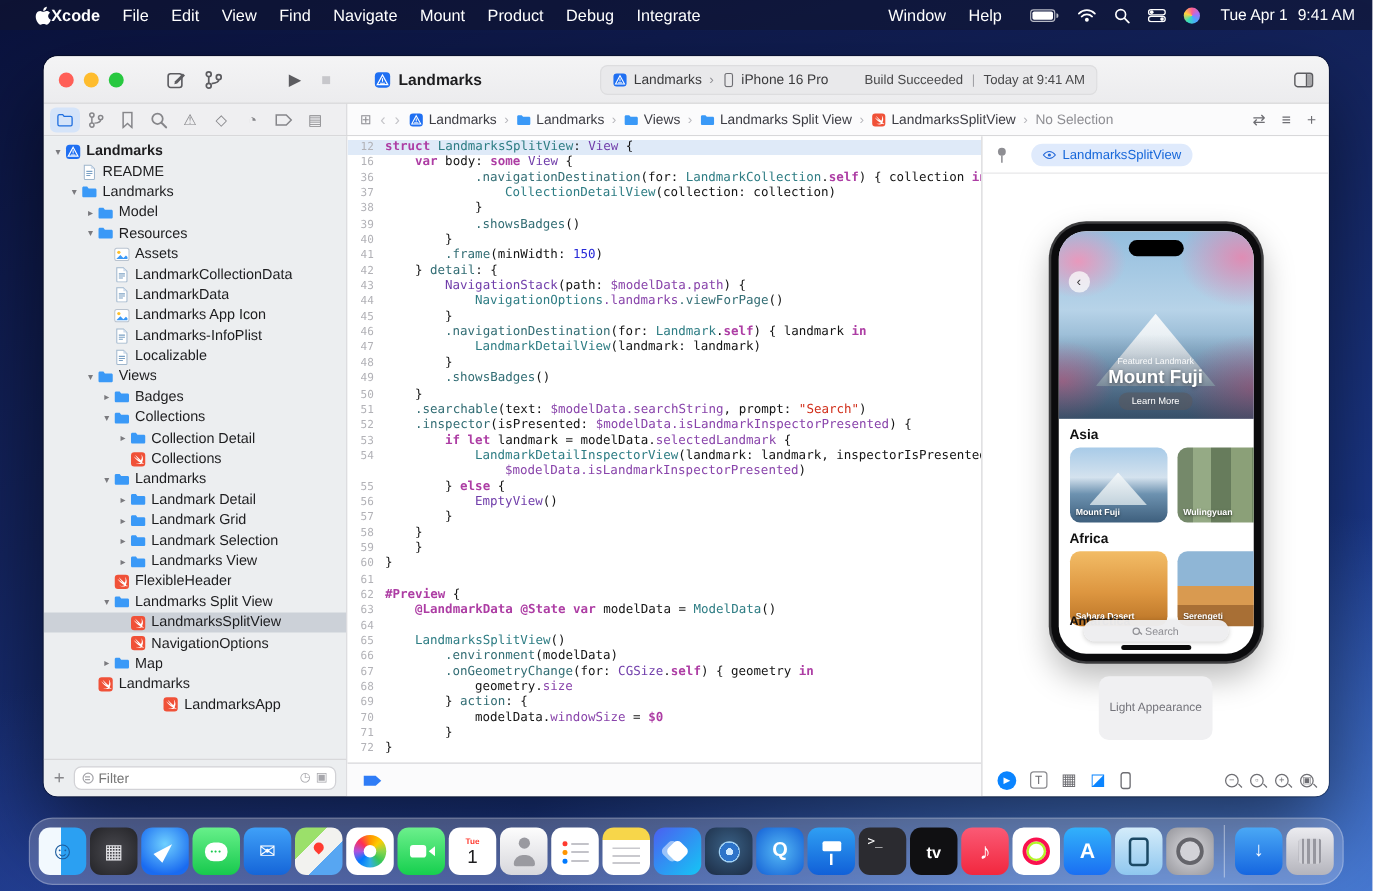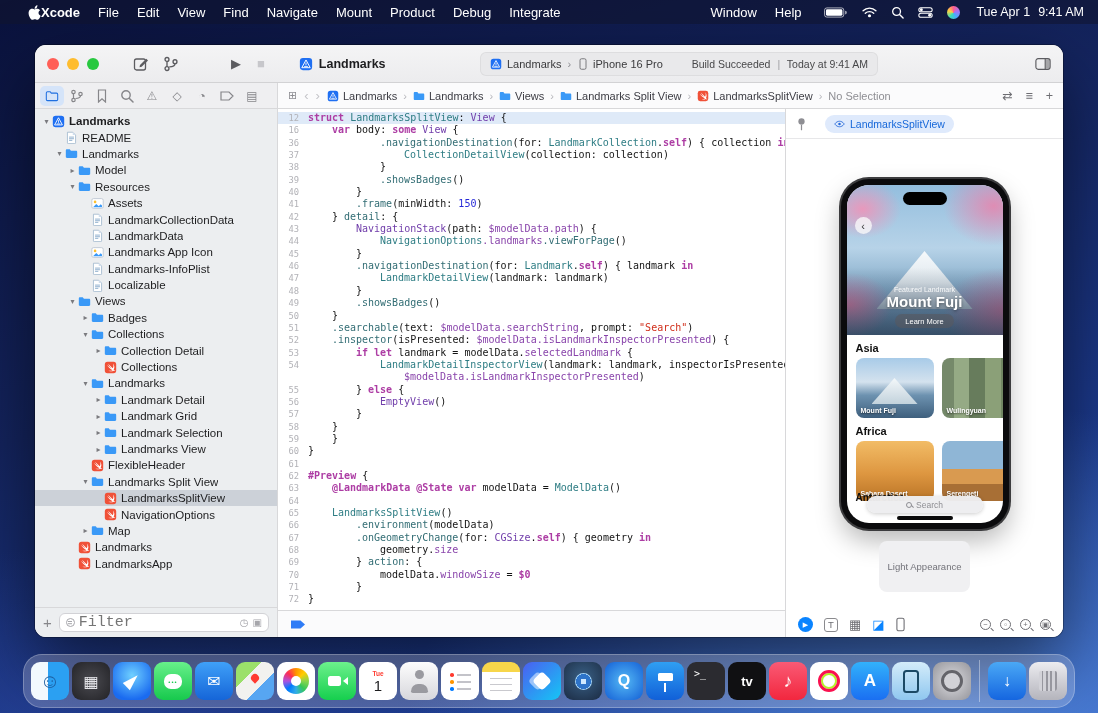--- a/index.html
+++ b/index.html
@@ -63,21 +63,21 @@
   .trow.bold .tlabel{font-weight:700}
   .disc{width:11px;font-size:8px;color:#7a7a7e;text-align:center;flex:none}
   .icn{display:inline-flex;align-items:center;justify-content:center}
   .icn svg{width:13px;height:13px;display:block}
   .tlabel{margin-left:4px;overflow:hidden;text-overflow:ellipsis}
   .filterbar{flex:none;height:30px;display:flex;align-items:center;padding:0 8px;gap:7px;border-top:1px solid #d8d8da}
   .addbtn{color:#86868a;font-size:15px}
   .filter-field{flex:1;height:19px;background:#fff;border:1px solid #d2d2d6;border-radius:6px;display:flex;align-items:center;padding:0 6px;gap:4px;min-width:0}
   .fcirc{width:9px;height:9px;border:1px solid #a6a6ab;border-radius:50%;position:relative;flex:none}
   .fcirc::after{content:"";position:absolute;left:1.5px;right:1.5px;top:2.2px;height:1px;background:#a6a6ab;box-shadow:0 2.2px 0 #a6a6ab}
-  .filter-input{border:0;outline:0;flex:1;font-size:15px;min-width:0;background:transparent;color:#333;font-family:Liberation Mono, monospace}
+  .filter-input{border:0;outline:0;flex:1;font-size:11px;min-width:0;background:transparent;color:#333;font-family:Liberation Sans, sans-serif}
   .ficon{color:#a6a6ab;font-size:10px;flex:none}
   
   .editor{flex:1;display:flex;flex-direction:column;background:#fff;min-width:0}
   .code{flex:1;padding-top:3px;font-family:"DejaVu Sans Mono","Liberation Mono",monospace;font-size:10px;line-height:12.35px;overflow:hidden}
   .crow{display:flex;height:12.35px}
   .crow.hl{background:#dfeaf8}
   .lnum{width:30px;flex:none;text-align:right;padding-right:9px;color:#b2b2b7;font-size:8.8px;line-height:12.35px}
   .ctext{flex:1;white-space:pre;overflow:hidden}
   .tk-p{color:#141414}
   .tk-k{color:#ad3da4;font-weight:700}
@@ -706,21 +706,21 @@
             <div class="trow" style="padding-left: 32px;">
               <span class="disc"></span>
               <span class="icn">
                 <svg viewBox="0 0 16 16">
                   <rect x="1" y="1" width="14" height="14" rx="3.2" fill="#f05138"></rect>
                   <path d="M12 10.6C13.4 8 12.8 5 11 3c1 2.2.8 4.4-.3 5.9C8.8 7.2 6.9 5.3 5 3.4 6 5.5 7.6 7.5 9.4 9.1 7.4 8 5.4 6.6 3.6 5c1.8 2.7 4.3 4.9 7 6.3-1.5.9-3.4 1-5.2.3 2 1.3 4.5 1.4 6.3.4.7.5 1.5.6 2.3-.1-.8 0-1.5-.4-2-.9z" fill="#fff"></path>
                 </svg>
               </span>
               <span class="tlabel">Landmarks</span>
             </div>
-            <div class="trow" style="padding-left: 32px;">
+            <div class="trow" style="padding-left: 32px; justify-content: center;">
               <span class="disc"></span>
               <span class="icn">
                 <svg viewBox="0 0 16 16">
                   <rect x="1" y="1" width="14" height="14" rx="3.2" fill="#f05138"></rect>
                   <path d="M12 10.6C13.4 8 12.8 5 11 3c1 2.2.8 4.4-.3 5.9C8.8 7.2 6.9 5.3 5 3.4 6 5.5 7.6 7.5 9.4 9.1 7.4 8 5.4 6.6 3.6 5c1.8 2.7 4.3 4.9 7 6.3-1.5.9-3.4 1-5.2.3 2 1.3 4.5 1.4 6.3.4.7.5 1.5.6 2.3-.1-.8 0-1.5-.4-2-.9z" fill="#fff"></path>
                 </svg>
               </span>
               <span class="tlabel">LandmarksApp</span>
             </div>
           </div>

